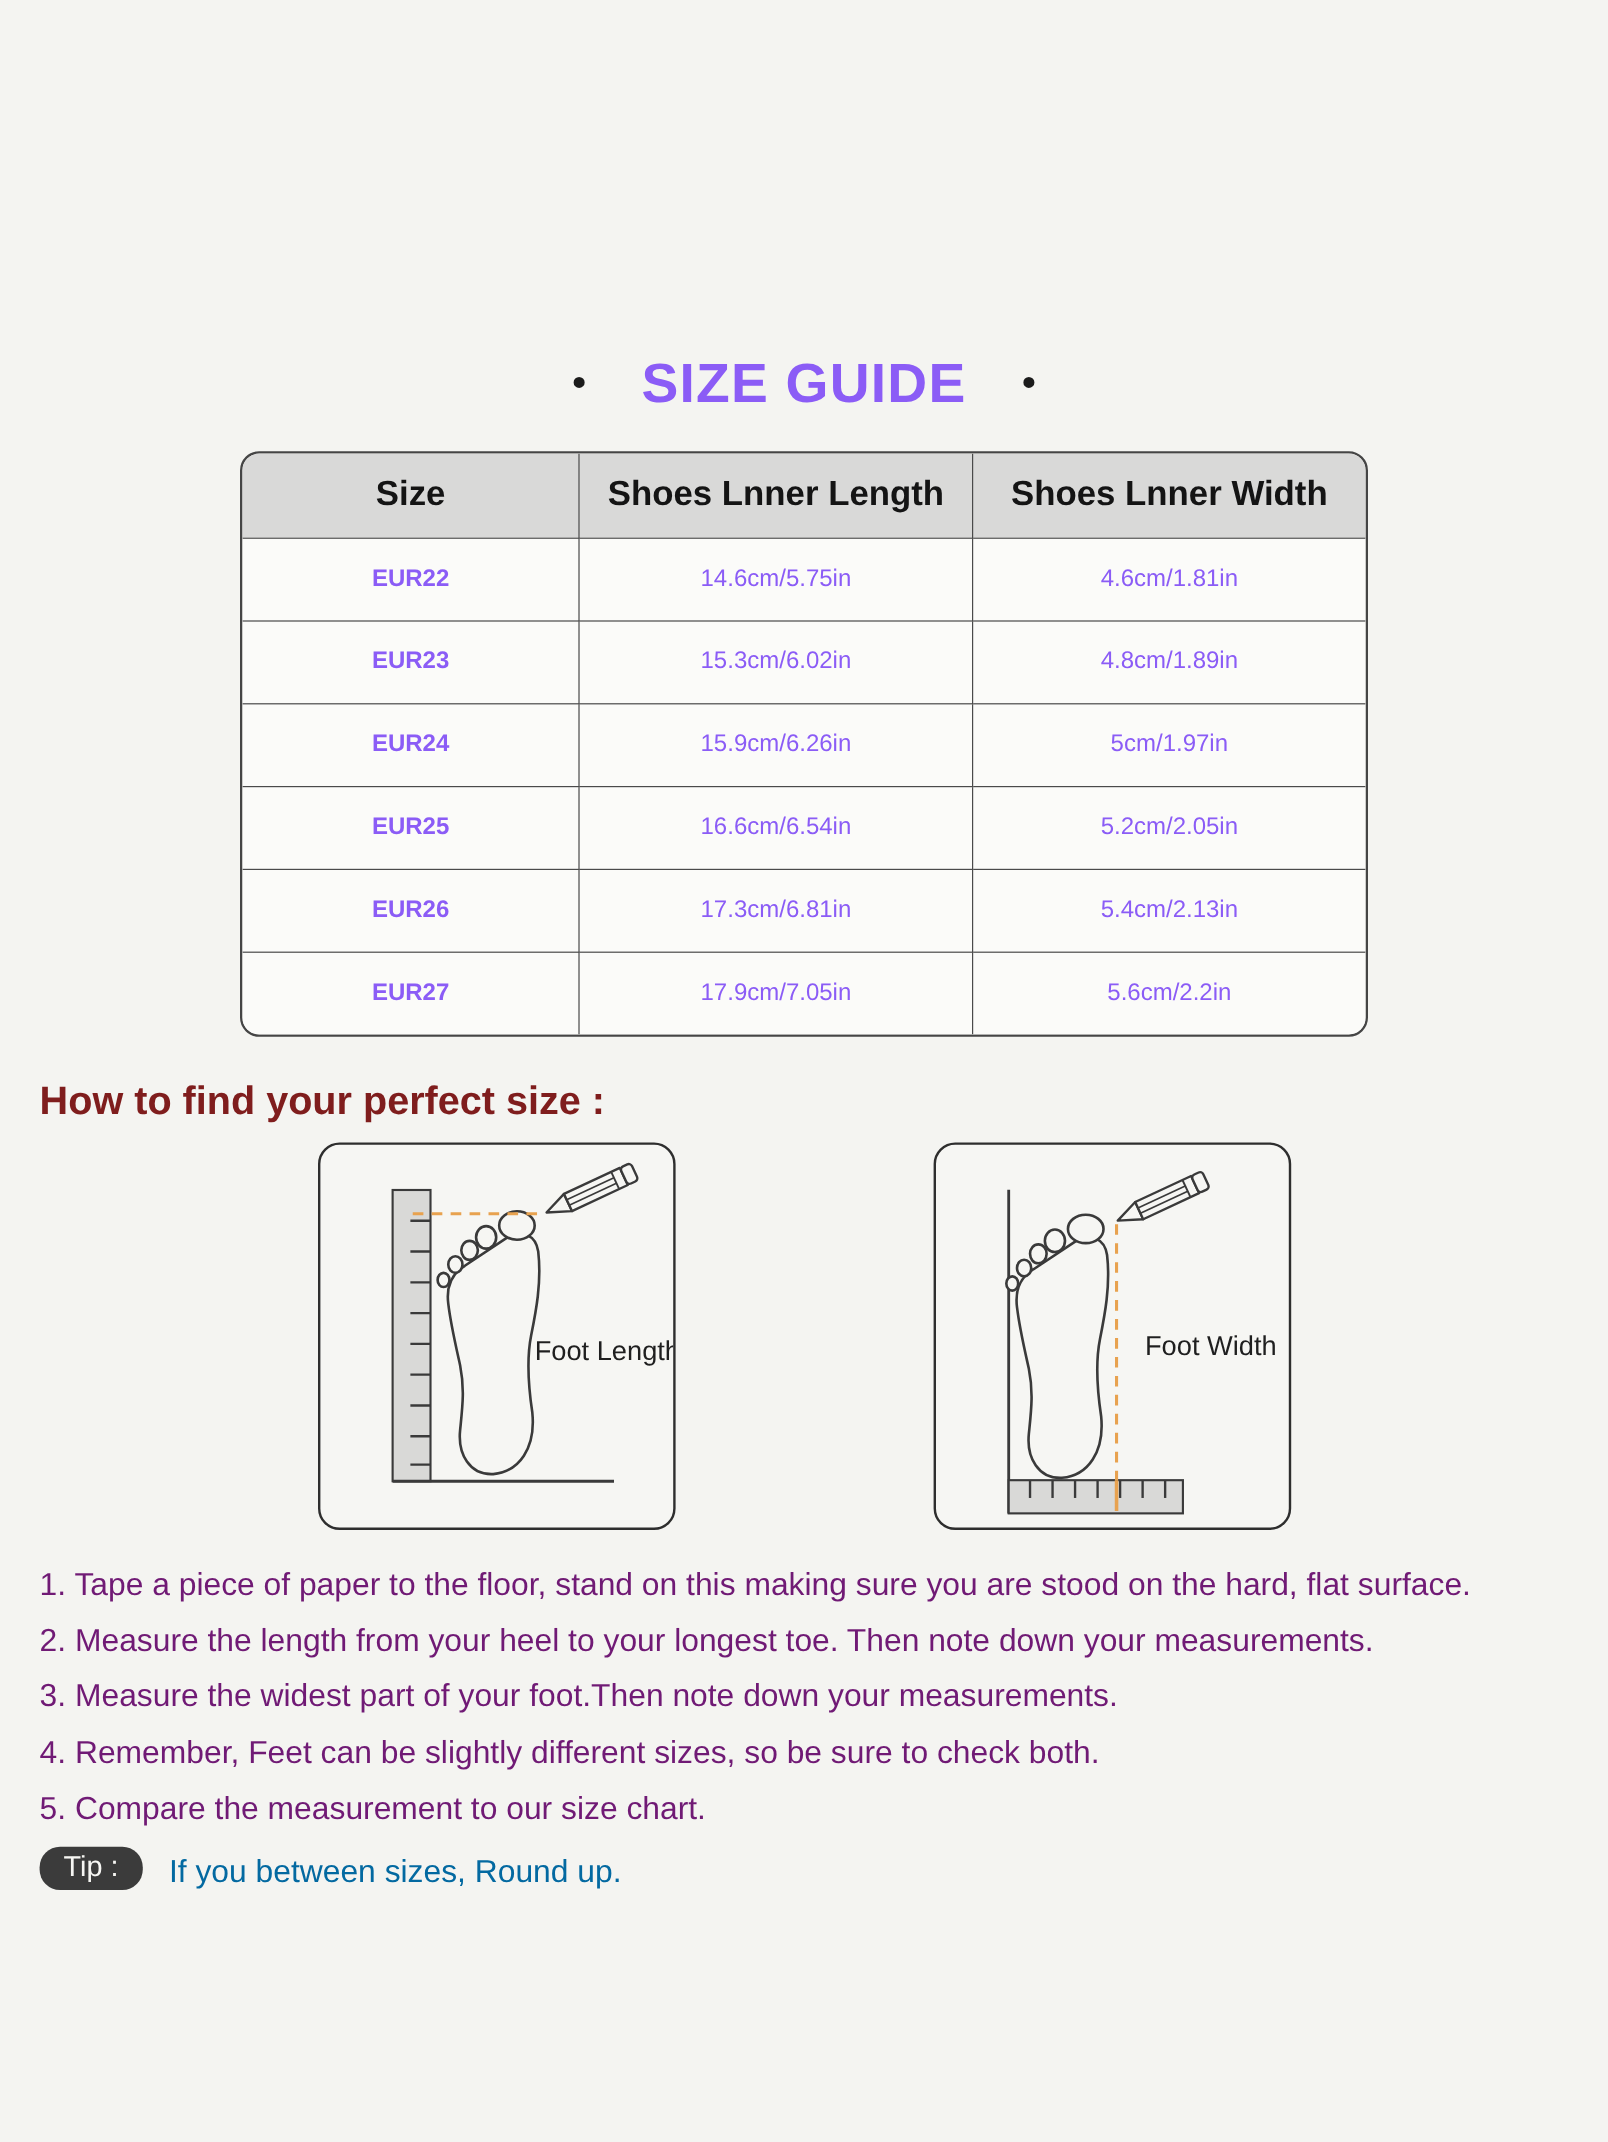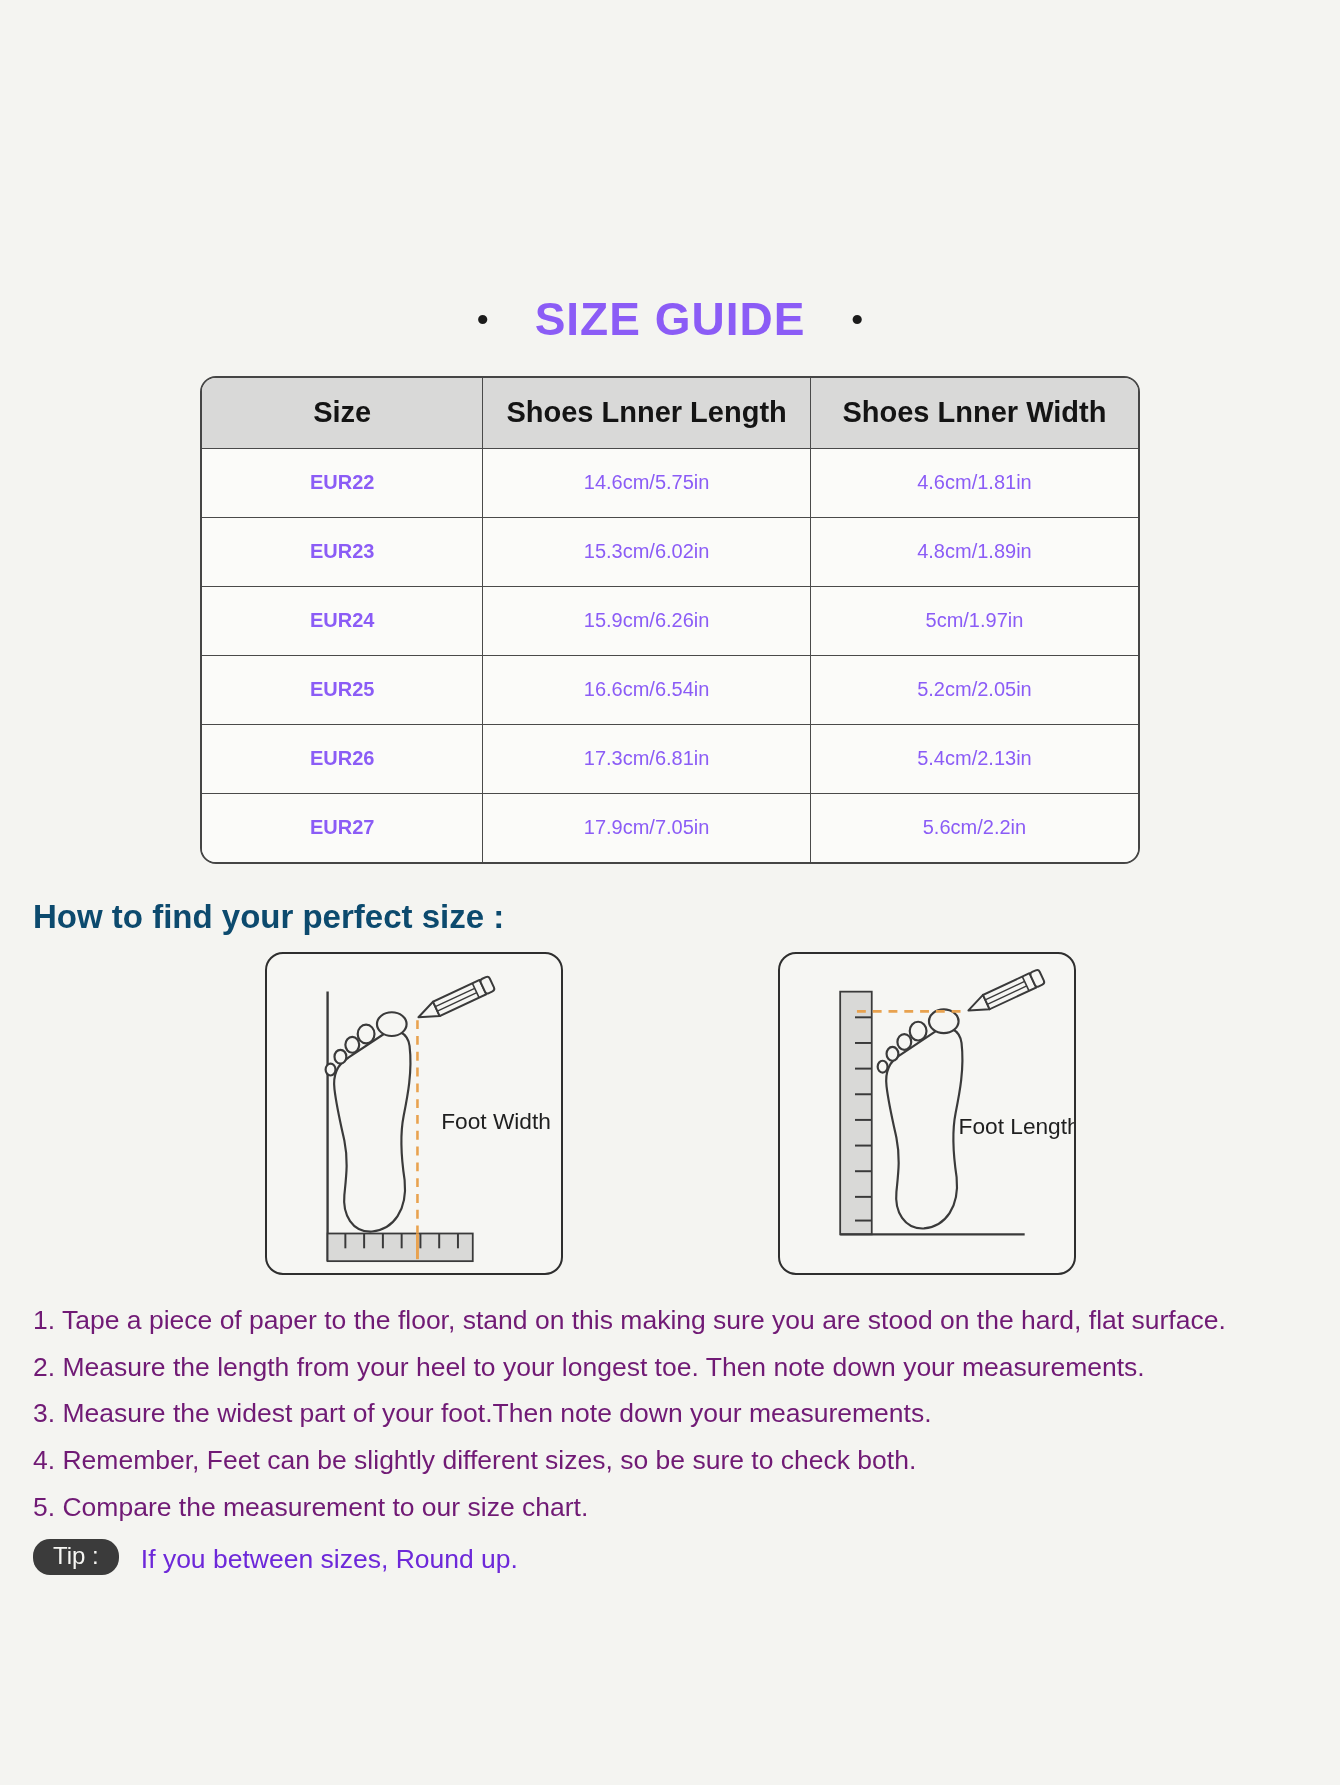--- a/index.html
+++ b/index.html
@@ -70,21 +70,21 @@
   .size-table tr > *:first-child { border-left: none; }
   .size-table tr > *:last-child { border-right: none; }
   .size-table thead tr > * { border-top: none; }
   .size-table tbody tr:last-child > * { border-bottom: none; }
 
   
   .howto-heading {
     margin: 34px 0 0 33px;
     font-size: 33px;
     font-weight: 600;
-    color: #0c4a6e;
+    color: #7f1d1d;
   }
   .diagrams {
     margin-top: 16px;
     display: flex;
     justify-content: center;
     gap: 215px;
   }
   .diagram-box {
     width: 298px;
     height: 323px;
@@ -119,21 +119,21 @@
     gap: 22px;
   }
   .tip-badge {
     background: #3b3b3b;
     color: #f6f6f3;
     font-size: 24px;
     padding: 5px 20px 7px;
     border-radius: 17px;
     line-height: 1;
   }
-  .tip-text { font-size: 26.5px; color: #6d28d9; }
+  .tip-text { font-size: 26.5px; color: #0369a1; }
 </style>
 </head>
 <body>
 
 <div class="title-row">
   <span class="title-dot">•</span>
   <span class="page-title">SIZE GUIDE</span>
   <span class="title-dot">•</span>
 </div>
 
@@ -182,63 +182,20 @@
         <td>17.9cm/7.05in</td>
         <td>5.6cm/2.2in</td>
       </tr>
     </tbody>
   </table>
 </div>
 
 <div class="howto-heading">How to find your perfect size :</div>
 
 <div class="diagrams">
-
-  <div class="diagram-box">
-    <svg viewBox="0 0 291 323">
-
-      <line x1="58" y1="38" x2="58" y2="311" stroke="#3a3a3a" stroke-width="2.4"></line>
-
-      <rect x="58" y="283" width="147" height="28" fill="#d9d9d7" stroke="#3a3a3a" stroke-width="1.8"></rect>
-      <g stroke="#3a3a3a" stroke-width="2">
-        <line x1="76" y1="283" x2="76" y2="298"></line>
-        <line x1="95" y1="283" x2="95" y2="298"></line>
-        <line x1="114" y1="283" x2="114" y2="298"></line>
-        <line x1="133" y1="283" x2="133" y2="298"></line>
-        <line x1="152" y1="283" x2="152" y2="298"></line>
-        <line x1="171" y1="283" x2="171" y2="298"></line>
-        <line x1="190" y1="283" x2="190" y2="298"></line>
-      </g>
-
-      <g transform="translate(53,59)" fill="#f6f6f3" stroke="#3a3a3a" stroke-width="2.2" stroke-linejoin="round">
-        <path d="M 12 78 C 10 62 16 52 26 46 L 62 22 C 74 15 86 20 88 34
-                 C 91 60 86 85 82 105 C 78 125 80 150 83 170
-                 C 86 200 72 220 50 222 C 30 223 20 205 22 185
-                 C 24 165 26 150 22 130 C 18 112 14 95 12 78 Z"></path>
-        <ellipse cx="70" cy="12" rx="15" ry="12"></ellipse>
-        <ellipse cx="44" cy="22" rx="8.5" ry="9.5"></ellipse>
-        <ellipse cx="30" cy="33" rx="7" ry="8"></ellipse>
-        <ellipse cx="18" cy="45" rx="6" ry="7"></ellipse>
-        <ellipse cx="8" cy="58" rx="5" ry="6"></ellipse>
-      </g>
-
-      <line x1="149" y1="67" x2="149" y2="283" stroke="#e8a24f" stroke-width="2.6" stroke-dasharray="9 7"></line>
-      <line x1="149" y1="283" x2="149" y2="309" stroke="#e8a24f" stroke-width="3"></line>
-
-      <g transform="translate(150,64) rotate(-25)" fill="#f6f6f3" stroke="#3a3a3a" stroke-width="2" stroke-linejoin="round">
-        <path d="M0 0 L20 -8 L20 8 Z"></path>
-        <rect x="20" y="-8" width="52" height="16"></rect>
-        <line x1="20" y1="-2.5" x2="64" y2="-2.5" stroke-width="1.4"></line>
-        <line x1="20" y1="2.5" x2="64" y2="2.5" stroke-width="1.4"></line>
-        <line x1="64" y1="-8" x2="64" y2="8" stroke-width="1.6"></line>
-        <rect x="72" y="-8" width="10" height="16" rx="3"></rect>
-      </g>
-      <text class="diagram-label" x="173" y="177">Foot Width</text>
-    </svg>
-  </div>
 
   <div class="diagram-box">
     <svg viewBox="0 0 298 323">
 
       <rect x="61" y="38" width="32" height="246" fill="#d9d9d7" stroke="#3a3a3a" stroke-width="1.8"></rect>
       <g stroke="#3a3a3a" stroke-width="2">
         <line x1="93" y1="64" x2="76" y2="64"></line>
         <line x1="93" y1="90" x2="76" y2="90"></line>
         <line x1="93" y1="116" x2="76" y2="116"></line>
         <line x1="93" y1="142" x2="76" y2="142"></line>
@@ -269,20 +226,63 @@
         <path d="M0 0 L20 -8 L20 8 Z"></path>
         <rect x="20" y="-8" width="52" height="16"></rect>
         <line x1="20" y1="-2.5" x2="64" y2="-2.5" stroke-width="1.4"></line>
         <line x1="20" y1="2.5" x2="64" y2="2.5" stroke-width="1.4"></line>
         <line x1="64" y1="-8" x2="64" y2="8" stroke-width="1.6"></line>
         <rect x="72" y="-8" width="10" height="16" rx="3"></rect>
       </g>
       <text class="diagram-label" x="181" y="182">Foot Length</text>
     </svg>
   </div>
+
+  <div class="diagram-box">
+    <svg viewBox="0 0 291 323">
+
+      <line x1="58" y1="38" x2="58" y2="311" stroke="#3a3a3a" stroke-width="2.4"></line>
+
+      <rect x="58" y="283" width="147" height="28" fill="#d9d9d7" stroke="#3a3a3a" stroke-width="1.8"></rect>
+      <g stroke="#3a3a3a" stroke-width="2">
+        <line x1="76" y1="283" x2="76" y2="298"></line>
+        <line x1="95" y1="283" x2="95" y2="298"></line>
+        <line x1="114" y1="283" x2="114" y2="298"></line>
+        <line x1="133" y1="283" x2="133" y2="298"></line>
+        <line x1="152" y1="283" x2="152" y2="298"></line>
+        <line x1="171" y1="283" x2="171" y2="298"></line>
+        <line x1="190" y1="283" x2="190" y2="298"></line>
+      </g>
+
+      <g transform="translate(53,59)" fill="#f6f6f3" stroke="#3a3a3a" stroke-width="2.2" stroke-linejoin="round">
+        <path d="M 12 78 C 10 62 16 52 26 46 L 62 22 C 74 15 86 20 88 34
+                 C 91 60 86 85 82 105 C 78 125 80 150 83 170
+                 C 86 200 72 220 50 222 C 30 223 20 205 22 185
+                 C 24 165 26 150 22 130 C 18 112 14 95 12 78 Z"></path>
+        <ellipse cx="70" cy="12" rx="15" ry="12"></ellipse>
+        <ellipse cx="44" cy="22" rx="8.5" ry="9.5"></ellipse>
+        <ellipse cx="30" cy="33" rx="7" ry="8"></ellipse>
+        <ellipse cx="18" cy="45" rx="6" ry="7"></ellipse>
+        <ellipse cx="8" cy="58" rx="5" ry="6"></ellipse>
+      </g>
+
+      <line x1="149" y1="67" x2="149" y2="283" stroke="#e8a24f" stroke-width="2.6" stroke-dasharray="9 7"></line>
+      <line x1="149" y1="283" x2="149" y2="309" stroke="#e8a24f" stroke-width="3"></line>
+
+      <g transform="translate(150,64) rotate(-25)" fill="#f6f6f3" stroke="#3a3a3a" stroke-width="2" stroke-linejoin="round">
+        <path d="M0 0 L20 -8 L20 8 Z"></path>
+        <rect x="20" y="-8" width="52" height="16"></rect>
+        <line x1="20" y1="-2.5" x2="64" y2="-2.5" stroke-width="1.4"></line>
+        <line x1="20" y1="2.5" x2="64" y2="2.5" stroke-width="1.4"></line>
+        <line x1="64" y1="-8" x2="64" y2="8" stroke-width="1.6"></line>
+        <rect x="72" y="-8" width="10" height="16" rx="3"></rect>
+      </g>
+      <text class="diagram-label" x="173" y="177">Foot Width</text>
+    </svg>
+  </div>
 </div>
 
 <ul class="steps">
   <li>1. Tape a piece of paper to the floor, stand on this making sure you are stood on the hard, flat surface.</li>
   <li>2. Measure the length from your heel to your longest toe. Then note down your measurements.</li>
   <li>3. Measure the widest part of your foot.Then note down your measurements.</li>
   <li>4. Remember, Feet can be slightly different sizes, so be sure to check both.</li>
   <li>5. Compare the measurement to our size chart.</li>
 </ul>
 

